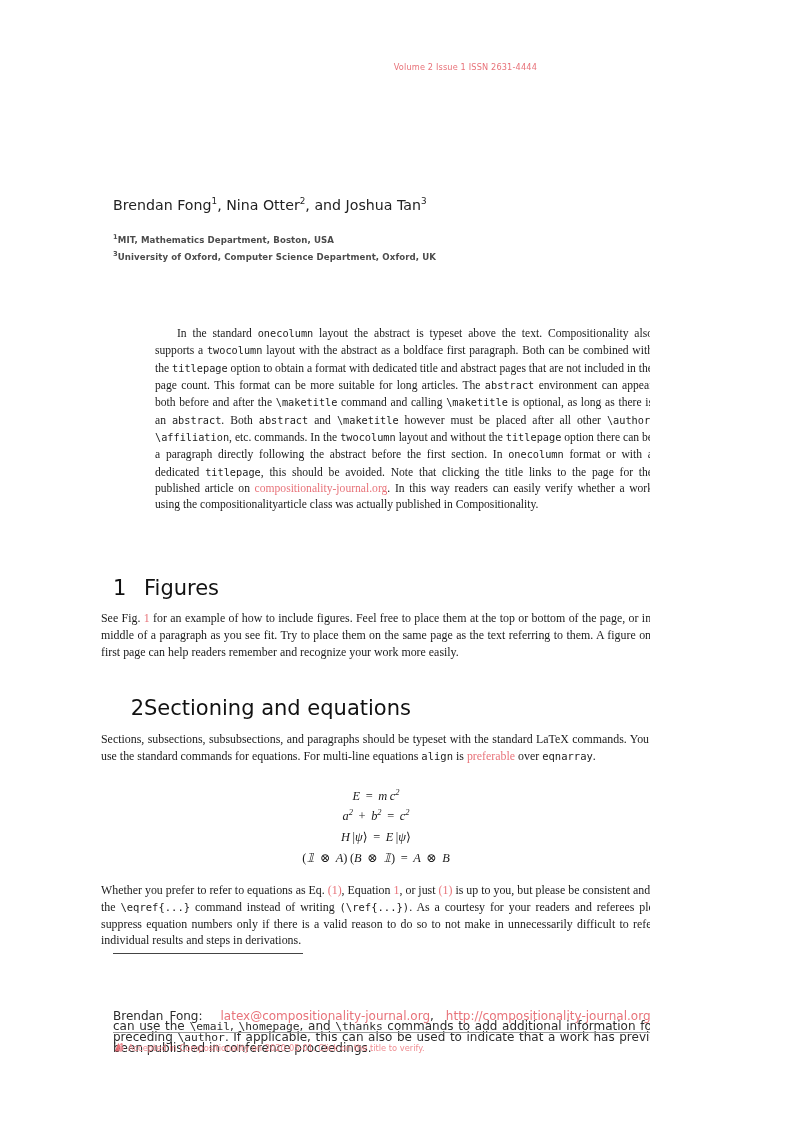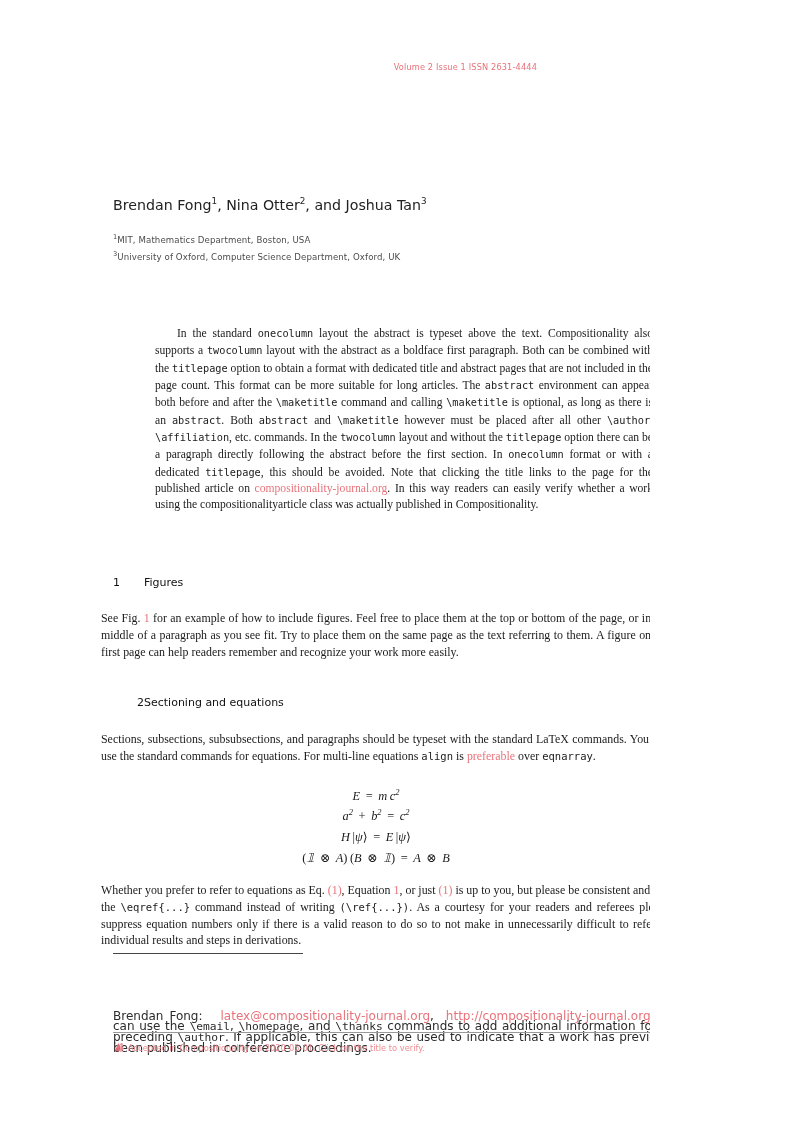--- a/index.html
+++ b/index.html
@@ -61,20 +61,21 @@
   }
 
   .affiliations {
     position: absolute;
     top: 235px;
     left: 113px;
     width: 580px;
     font-family: "DejaVu Sans", "Liberation Sans", sans-serif;
     font-size: 8.6px;
     color: #4b4b4b;
+    font-weight: bold;
   }
   .affiliations div {
     margin-bottom: 6.5px;
     letter-spacing: 0.1px;
   }
   .affiliations sup {
     font-size: 0.78em;
     vertical-align: super;
     line-height: 0;
   }
@@ -90,21 +91,21 @@
     text-align: justify;
     hyphens: auto;
   }
   .abstract .indent { display: inline-block; width: 22px; }
 
   
   .sec-head {
     position: absolute;
     left: 113px;
     font-family: "DejaVu Sans", "Liberation Sans", sans-serif;
-    font-size: 11px;
+    font-size: 21px;
     font-weight: 400;
     color: #111111;
     white-space: nowrap;
   }
   .sec-head .num { display: inline-block; width: 31px; }
 
   .body-par {
     position: absolute;
     left: 101px;
     width: 568px;

